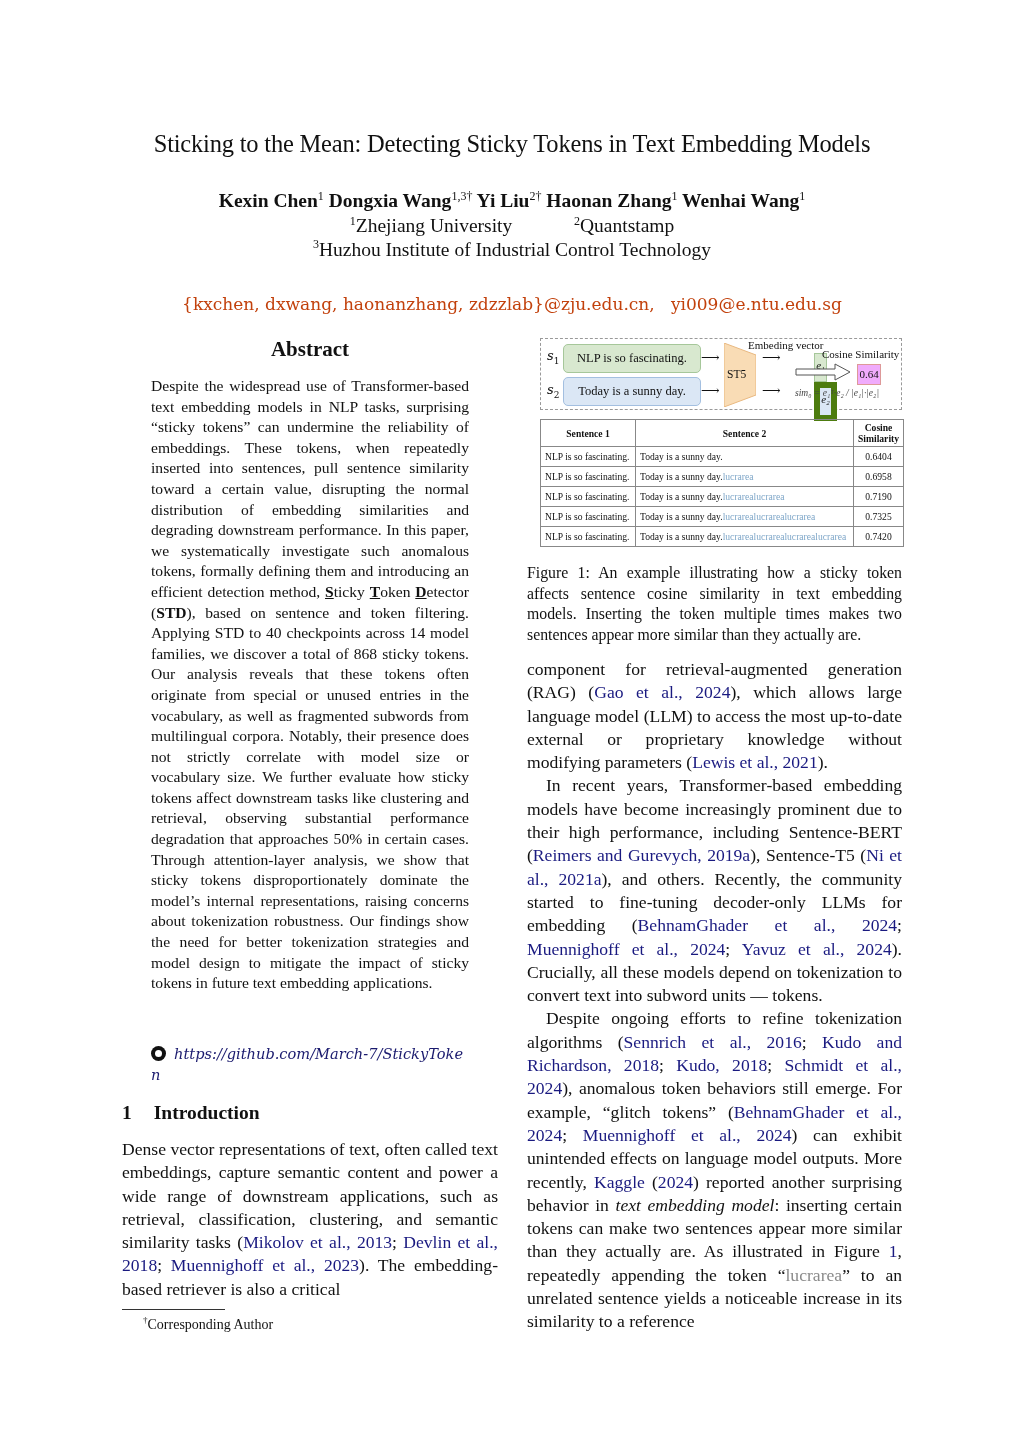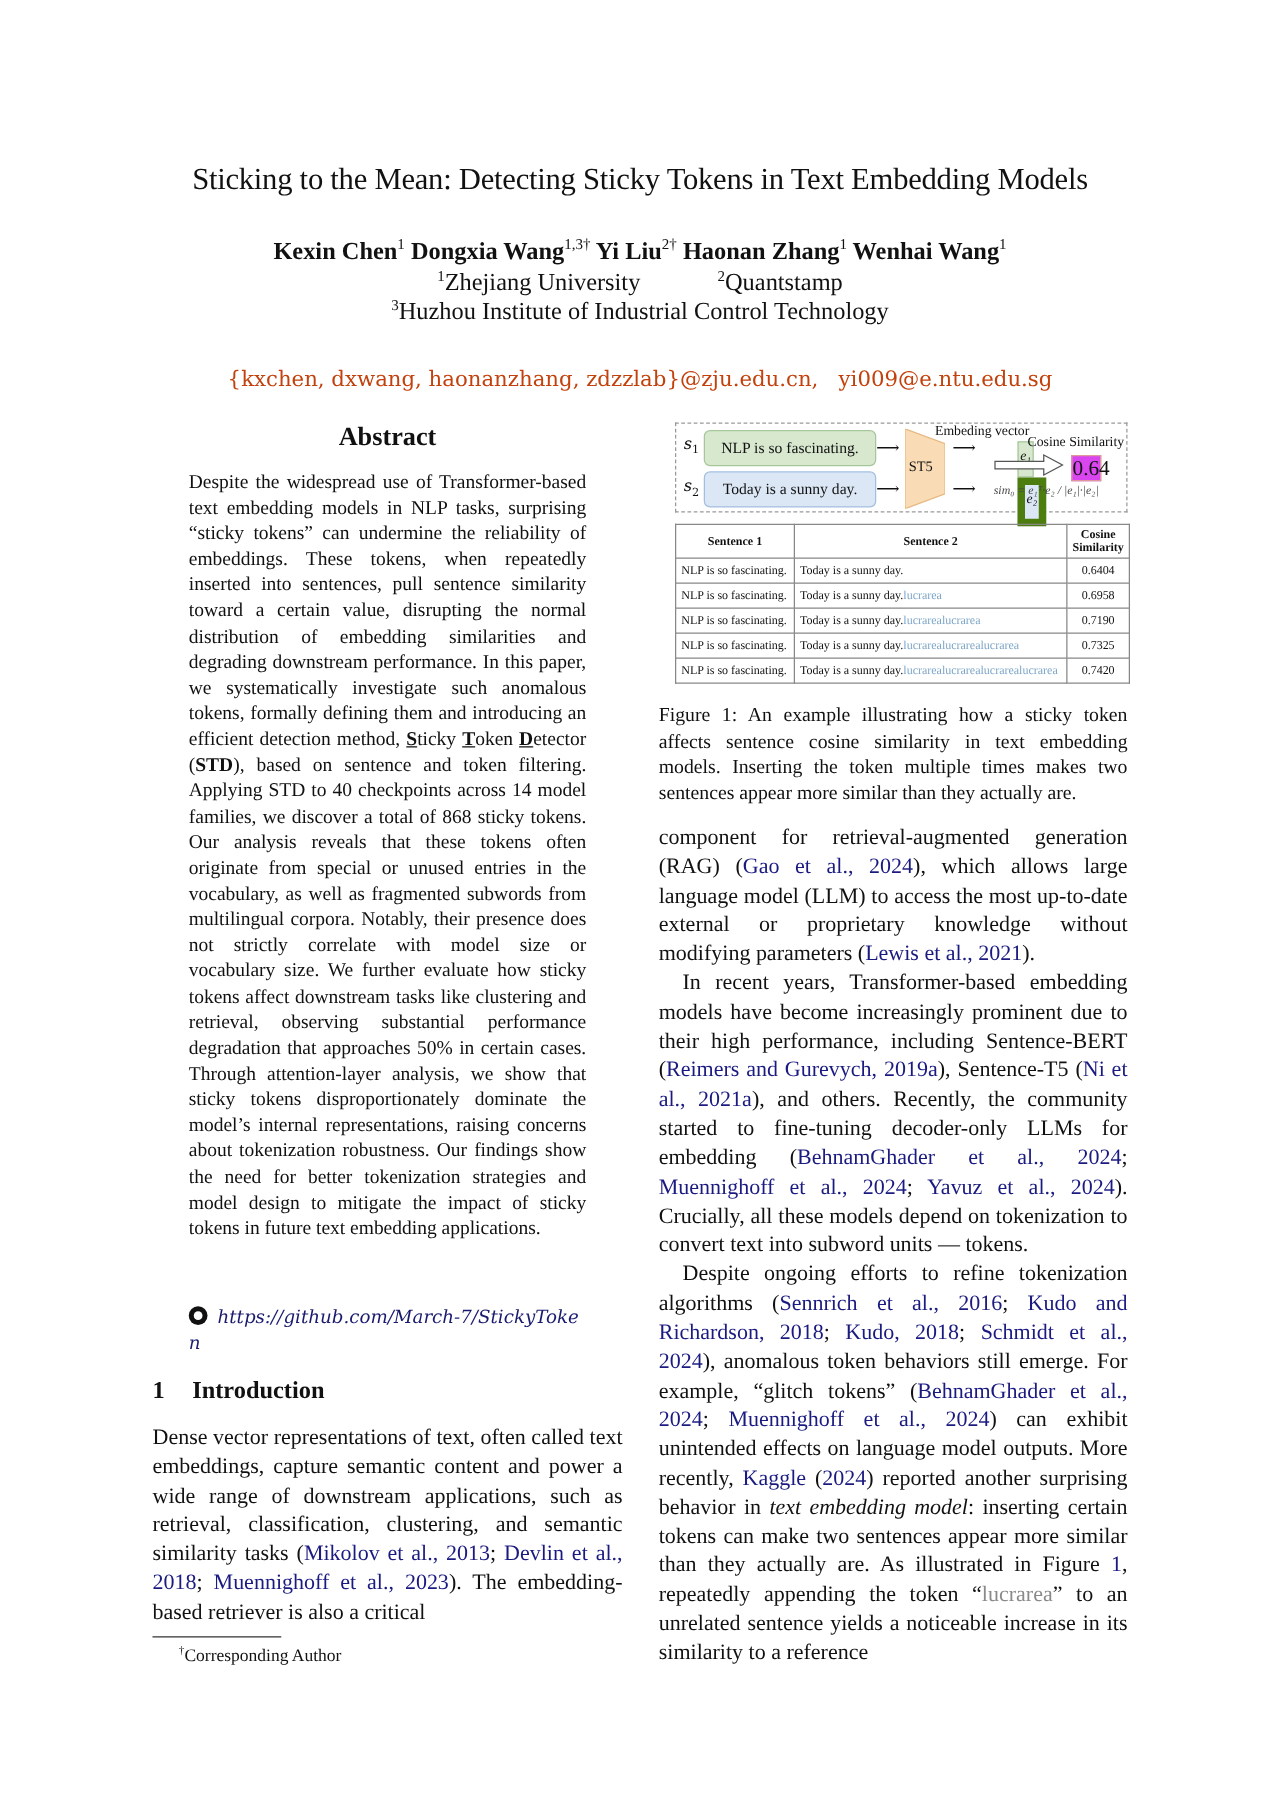--- a/index.html
+++ b/index.html
@@ -38,21 +38,21 @@
   .sbox.s1 { top: 5px; background: #d8e8cf; border: 1px solid #a6c79a; }
   .sbox.s2 { top: 38px; background: #dbe7f5; border: 1px solid #a3bfe0; }
   .slab { position: absolute; left: 6px; font-style: italic; font-size: 13px; font-family: "DejaVu Serif", serif; }
   .arrow { position: absolute; font-size: 13px; line-height: 13px; }
   .st5 { position: absolute; left: 183px; top: 4px; width: 32px; height: 64px; }
   .evec { position: absolute; width: 11px; height: 27px; font-size: 11px; font-style: italic; text-align: center; line-height: 22px; margin-left: 34px; }
   .evec.e1 { left: 239px; top: 14px; background: #d8e8cf; border: 1px solid #a6c79a; }
   .evec.e2 { left: 239px; top: 43px; background: #dbe7f5; border: 6px solid #4d7c0f; }
   .cos-label { position: absolute; left: 281px; top: 9px; font-size: 11px; }
   .emb-label { position: absolute; left: 207px; top: 0px; font-size: 11px; }
-  .cosval { position: absolute; left: 316px; top: 25px; width: 22px; height: 19px; background: #d946ef; border: 1px solid #d99; font-size: 17px; text-align: center; line-height: 19px; }
+  .cosval { position: absolute; left: 316px; top: 25px; width: 22px; height: 19px; background: #f0abfc; border: 1px solid #d99; font-size: 11px; text-align: center; line-height: 19px; }
   .simf { position: absolute; left: 254px; top: 49px; font-size: 9.5px; font-style: italic; color: #444; }
 
   
   .tbl { left: 540px; top: 419px; border-collapse: collapse; font-size: 9.6px; }
   .tbl th, .tbl td { border: 1px solid #888; padding: 0 4px; height: 19px; }
   .tbl th { font-weight: bold; text-align: center; height: 26px; font-size: 9.6px; }
   .tbl td.num { text-align: center; }
   .c1 { width: 86px; } .c2 { width: 209px; } .c3 { width: 38px; }
 
   .caption { left: 527px; width: 375px; top: 563px; font-size: 15.8px; line-height: 20.6px; text-align: justify; }

